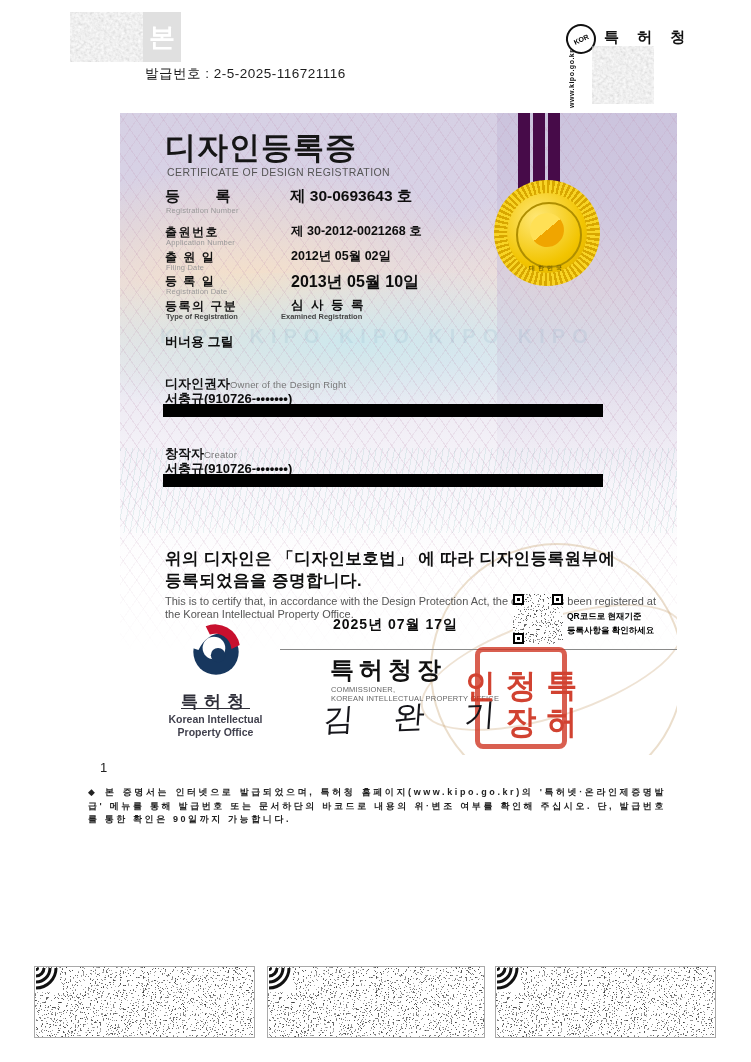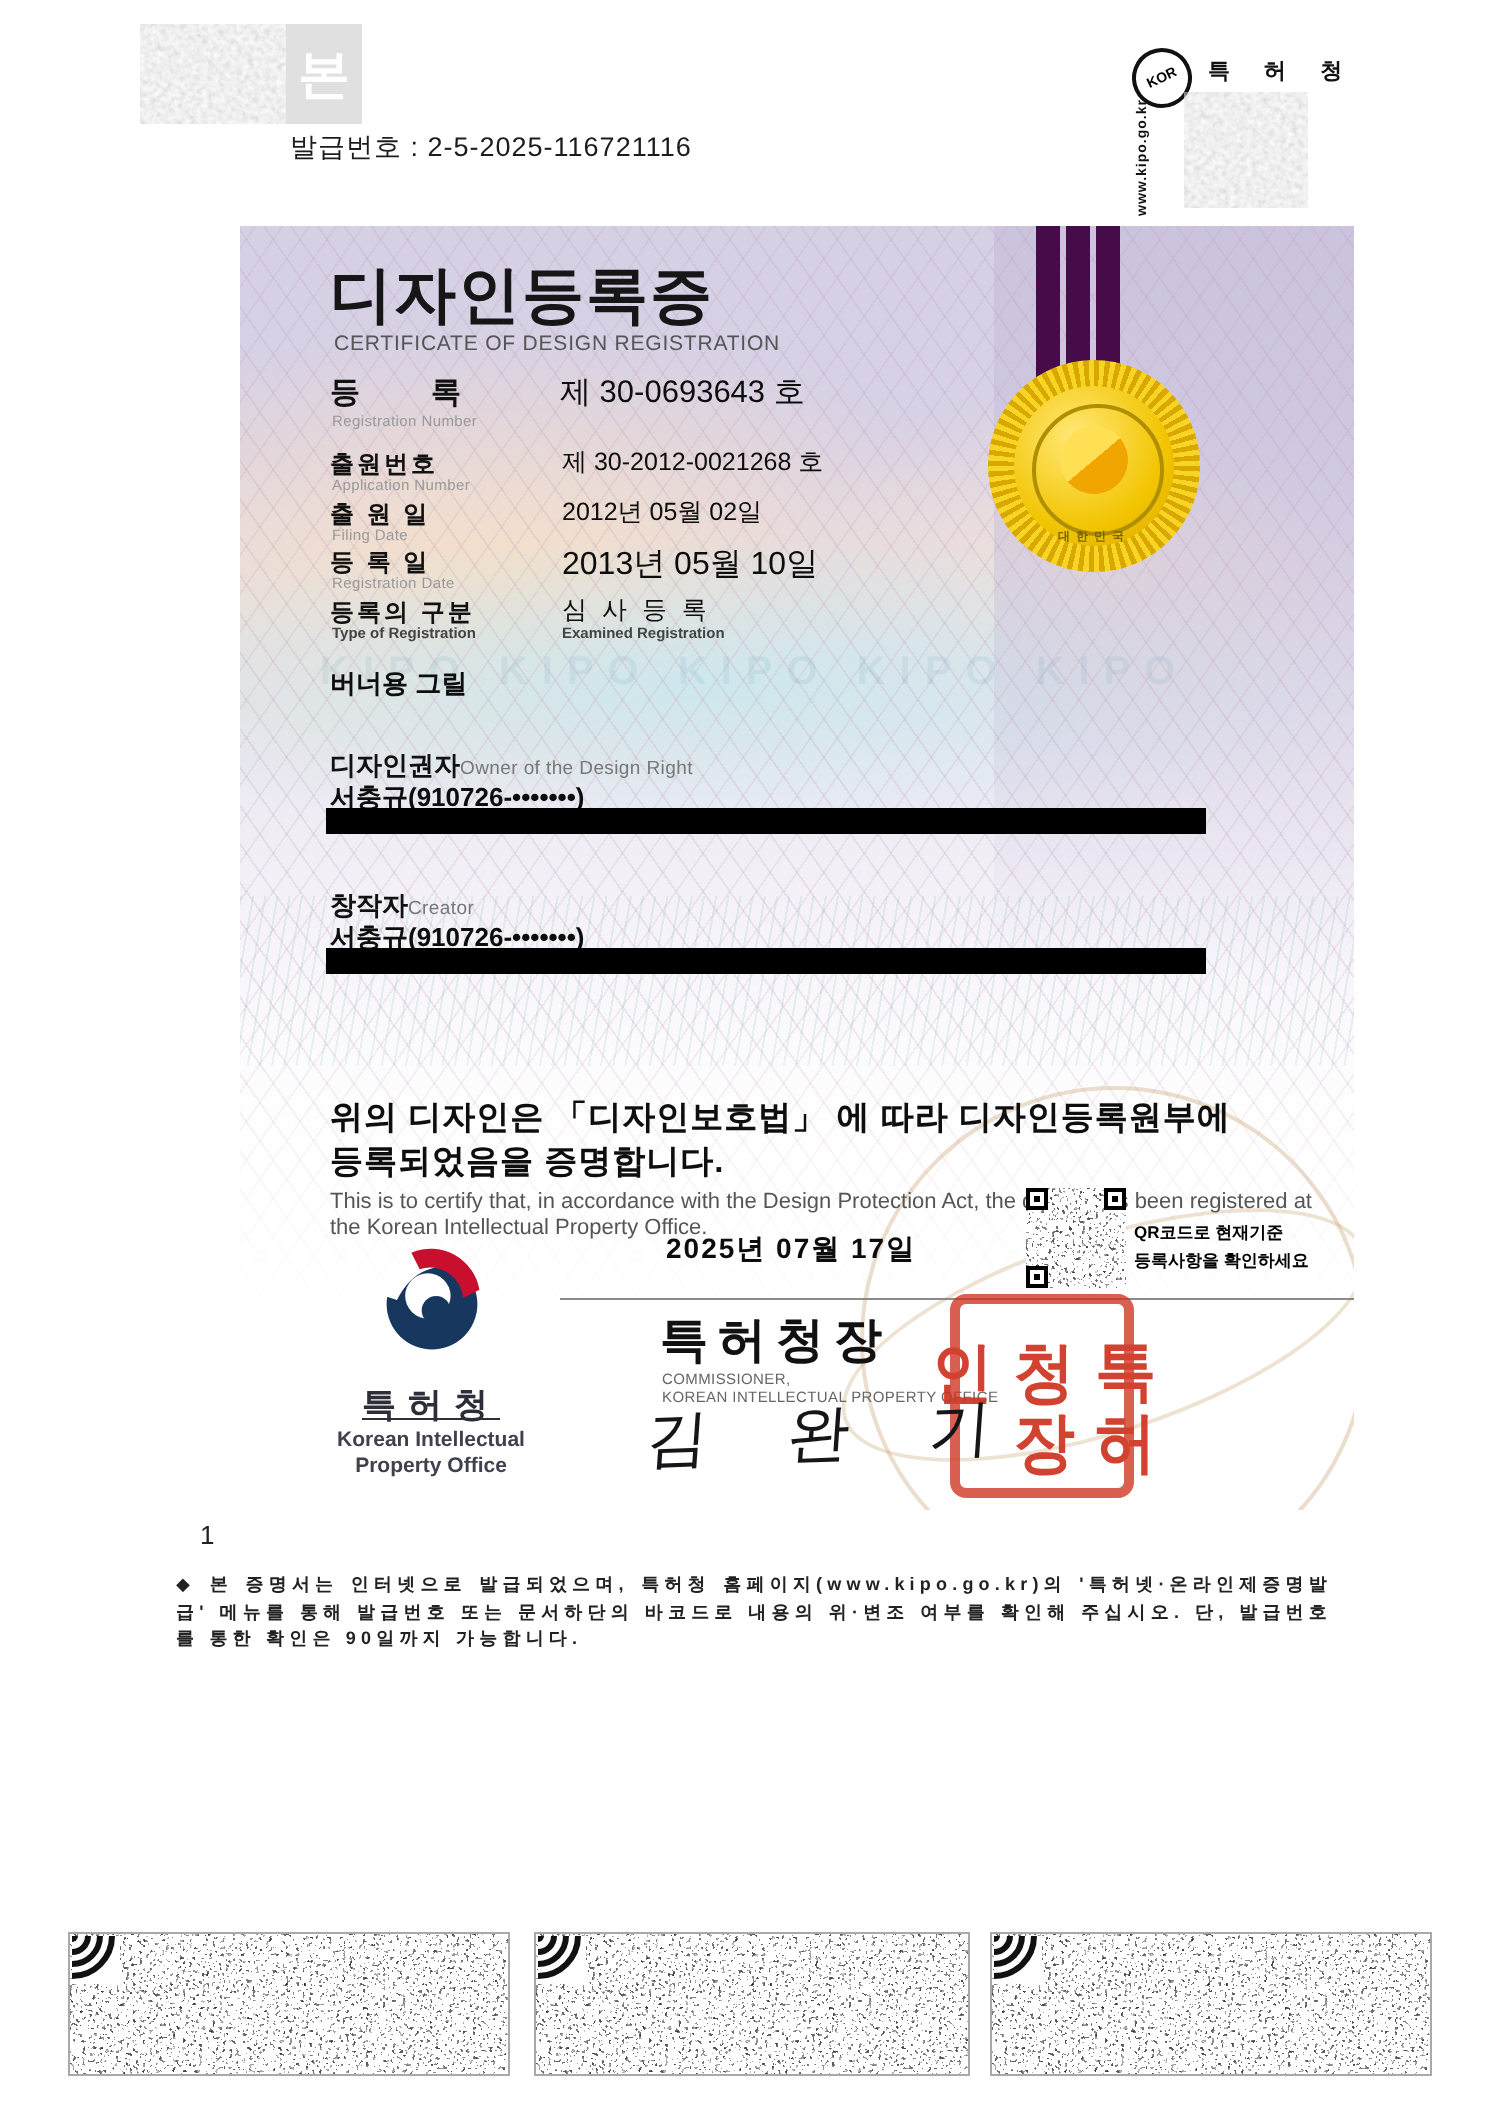--- a/index.html
+++ b/index.html
@@ -10,21 +10,21 @@
 
   
   .stamp-gray{left:143px;top:12px;width:38px;height:50px;background:#e0e0e0;
               display:flex;align-items:center;justify-content:center;
               color:#ffffff;font-weight:bold;font-size:26px;}
 
   
   .kor-badge{left:566px;top:24px;width:26px;height:26px;border:2px solid #111;border-radius:50%;
              display:flex;align-items:center;justify-content:center;background:#fff;
              font-size:7px;font-weight:bold;transform:rotate(-25deg);}
-  .kipo-agency{left:604px;top:28px;font-size:11px;font-weight:bold;letter-spacing:7px;color:#111;}
+  .kipo-agency{left:604px;top:28px;font-size:15px;font-weight:bold;letter-spacing:7px;color:#111;}
   .kipo-url{left:568px;top:48px;height:60px;writing-mode:vertical-rl;transform:rotate(180deg);
             font-size:7px;font-weight:bold;color:#111;letter-spacing:.5px;}
 
   .issue-no{left:145px;top:65px;font-size:13.5px;color:#1c1c1c;letter-spacing:.5px;}
 
   
   .cert{left:120px;top:113px;width:557px;height:642px;overflow:hidden;}
   .bg0{left:0;top:0;width:557px;height:642px;
        background:linear-gradient(180deg,#d6d0e4 0%,#d8d2e6 18%,#e6e1ed 32%,#efecf4 46%,#f8f6fb 58%,#ffffff 72%);}
   .bg-peach1{left:0;top:55px;width:390px;height:235px;
@@ -60,21 +60,21 @@
       background:linear-gradient(125deg,#ffe055 50%,#f0a500 50%);transform:rotate(15deg);}
   .medal-text{left:0;top:84px;width:106px;text-align:center;font-size:6px;font-weight:bold;
       color:#7c6300;letter-spacing:3px;}
 
   .cert-title{left:45px;top:14px;font-size:31px;font-weight:bold;color:#161616;letter-spacing:1px;}
   .cert-sub{left:47px;top:53px;font-size:10.5px;color:#555;letter-spacing:.4px;}
 
   .f-label{font-weight:bold;color:#111;white-space:pre;letter-spacing:1.5px;}
   .f-en{font-size:7.5px;color:#999;letter-spacing:.2px;}
   .f-en-dark{font-size:7.5px;color:#444;font-weight:bold;}
-  .f-value{font-weight:normal;color:#0d0d0d;white-space:pre;}
+  .f-value{font-weight:bold;color:#0d0d0d;white-space:pre;margin-left:10px;}
 
   .sec-label{font-weight:bold;font-size:13px;color:#111;}
   .sec-en{font-weight:normal;font-size:9.5px;color:#777;letter-spacing:.2px;}
   .sec-value{font-weight:bold;font-size:13px;color:#0d0d0d;}
   .redact{left:43px;width:440px;height:13px;background:#000;}
 
   .stmt{left:45px;font-size:16.5px;font-weight:bold;color:#0e0e0e;letter-spacing:.5px;}
   .stmt-en{left:45px;top:482px;width:500px;font-size:11px;color:#555;line-height:13px;}
 
   .issue-date{left:213px;top:503px;font-size:14px;font-weight:bold;color:#0d0d0d;letter-spacing:1px;}

